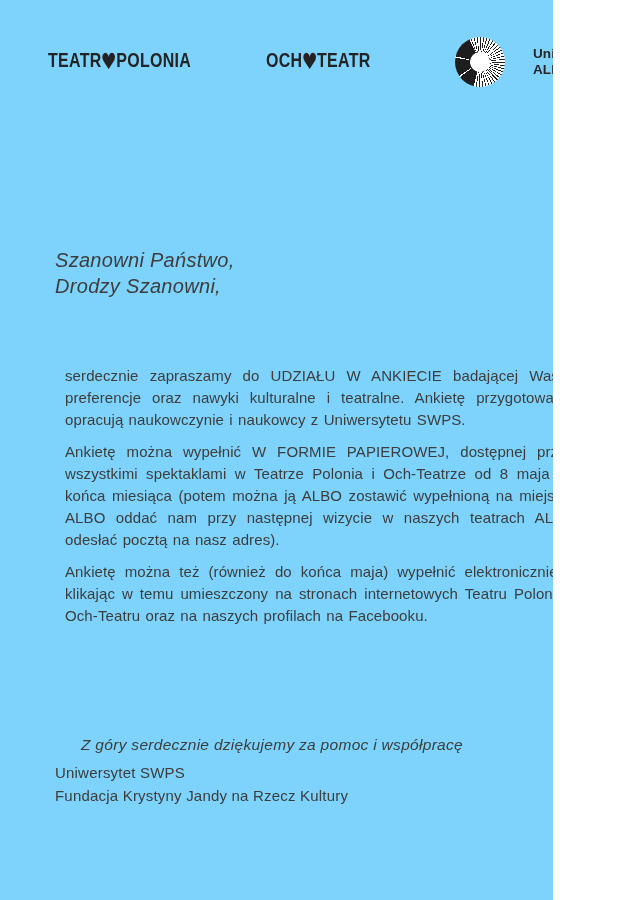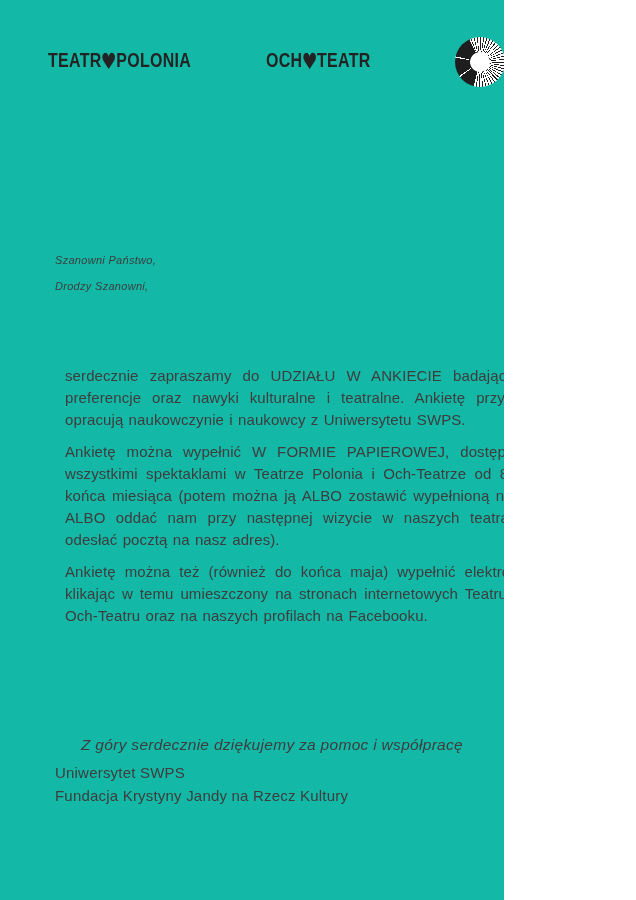--- a/index.html
+++ b/index.html
@@ -2,23 +2,23 @@
 <html lang="pl"><head>
 <meta charset="utf-8">
 <style>
   html, body {
     margin: 0;
     padding: 0;
     background: #ffffff;
   }
   .page {
     position: relative;
-    width: 504px;
+    width: 553px;
     height: 900px;
-    background: #14b8a6;
+    background: #7dd3fc;
     overflow: hidden;
     font-family: "Liberation Sans", sans-serif;
     color: #3d3d3d;
   }
 
   
   .wordmark {
     position: absolute;
     top: 49px;
     white-space: nowrap;
@@ -71,21 +71,21 @@
     letter-spacing: 0.1px;
     color: #262626;
   }
 
   
   .salutation {
     position: absolute;
     left: 55px;
     top: 247px;
     font-style: italic;
-    font-size: 11px;
+    font-size: 20px;
     line-height: 26px;
     letter-spacing: 0.3px;
   }
   .body-text {
     position: absolute;
     left: 55px;
     top: 355px;
     width: 530px;
     font-size: 15px;
     line-height: 22px;

